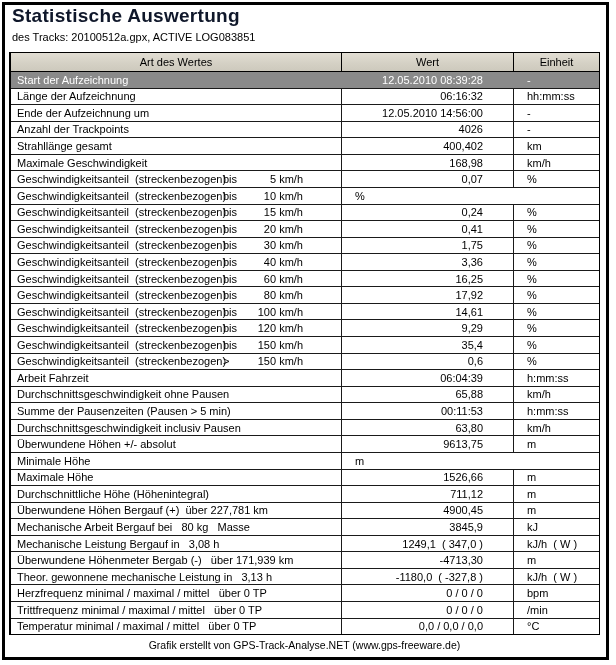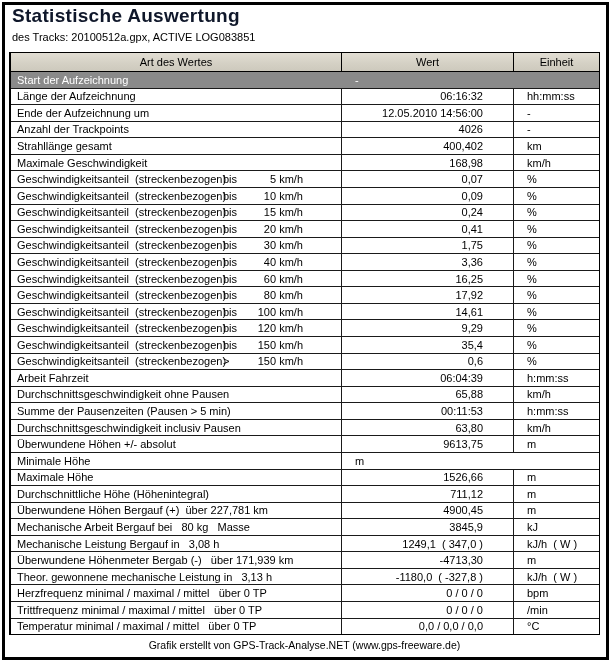--- a/index.html
+++ b/index.html
@@ -82,20 +82,21 @@
 
 <div class="table">
   <div class="thead">
     <div class="th c1">Art des Wertes</div>
     <div class="th c2">Wert</div>
     <div class="th c3">Einheit</div>
   </div>
   <div class="tbody">
       <div class="tr hl">
         <div class="td c1"><span>Start der Aufzeichnung</span></div>
+        <div class="td c2">12.05.2010 08:39:28</div>
         <div class="td c3">-</div>
       </div>
       <div class="tr">
         <div class="td c1"><span>Länge der Aufzeichnung</span></div>
         <div class="td c2">06:16:32</div>
         <div class="td c3">hh:mm:ss</div>
       </div>
       <div class="tr">
         <div class="td c1"><span>Ende der Aufzeichnung um</span></div>
         <div class="td c2">12.05.2010 14:56:00</div>
@@ -116,21 +117,20 @@
         <div class="td c2">168,98</div>
         <div class="td c3">km/h</div>
       </div>
       <div class="tr">
         <div class="td c1"><span>Geschwindigkeitsanteil  (streckenbezogen)</span><span class="mid">bis</span><span class="rng">5 km/h</span></div>
         <div class="td c2">0,07</div>
         <div class="td c3">%</div>
       </div>
       <div class="tr">
         <div class="td c1"><span>Geschwindigkeitsanteil  (streckenbezogen)</span><span class="mid">bis</span><span class="rng">10 km/h</span></div>
-        <div class="td c2">0,09</div>
         <div class="td c3">%</div>
       </div>
       <div class="tr">
         <div class="td c1"><span>Geschwindigkeitsanteil  (streckenbezogen)</span><span class="mid">bis</span><span class="rng">15 km/h</span></div>
         <div class="td c2">0,24</div>
         <div class="td c3">%</div>
       </div>
       <div class="tr">
         <div class="td c1"><span>Geschwindigkeitsanteil  (streckenbezogen)</span><span class="mid">bis</span><span class="rng">20 km/h</span></div>
         <div class="td c2">0,41</div>

